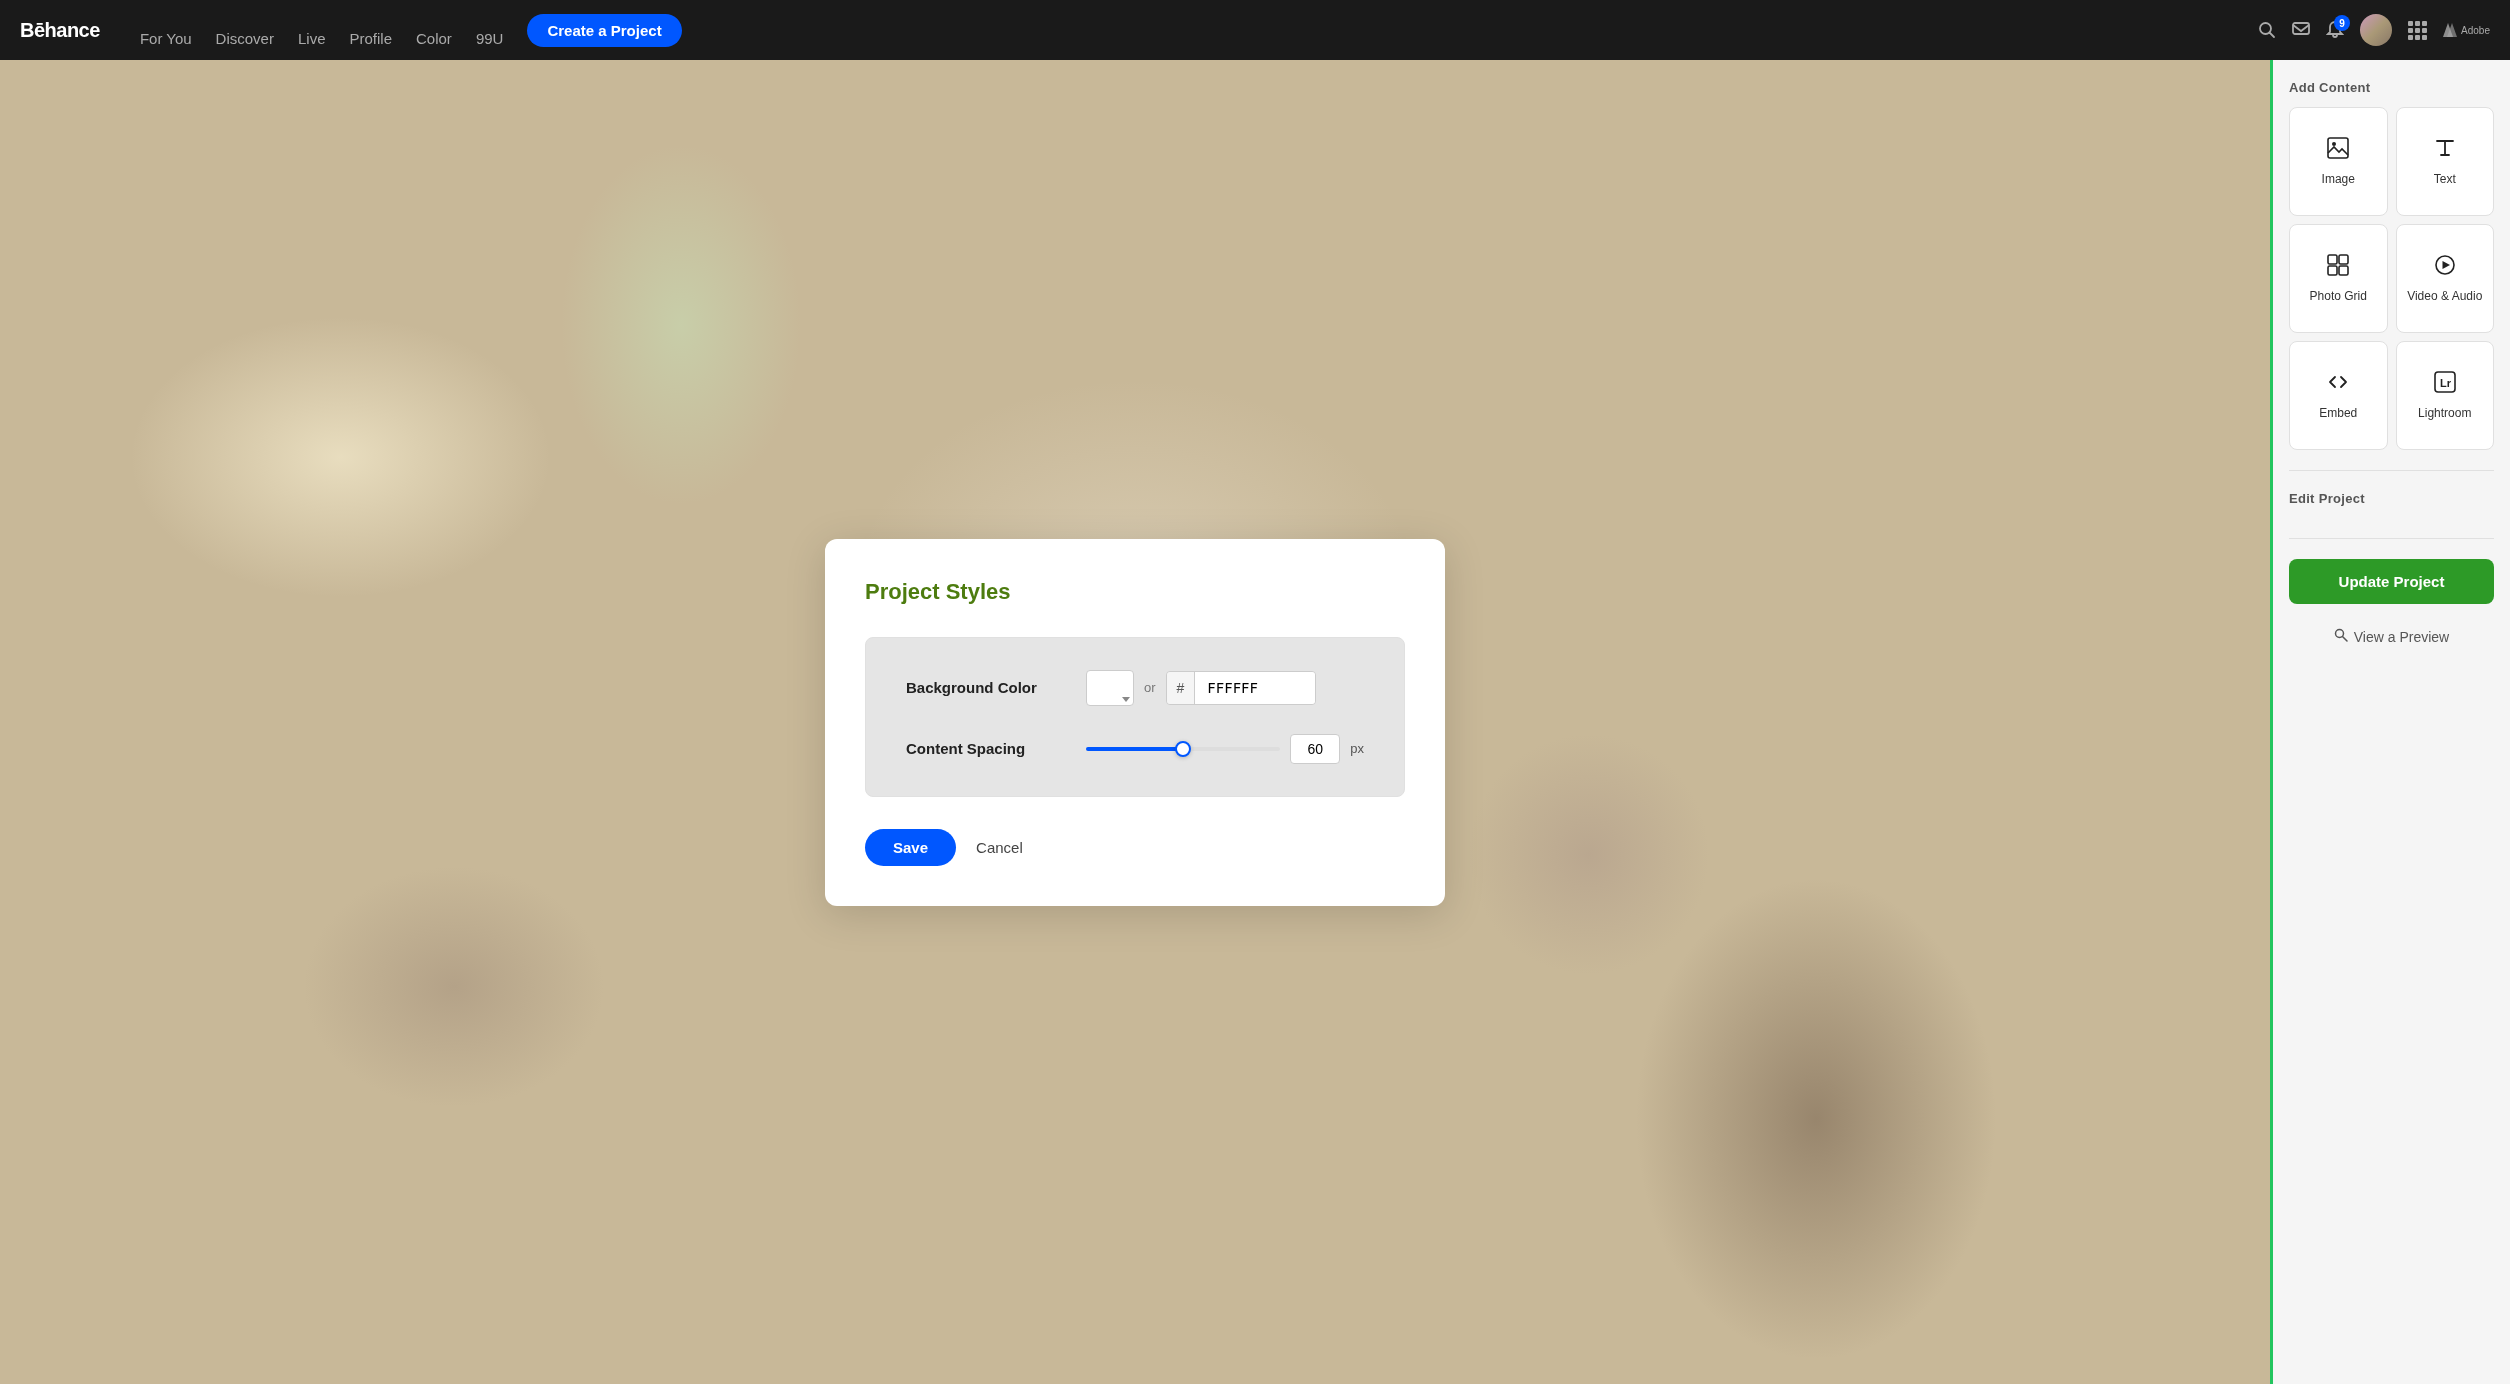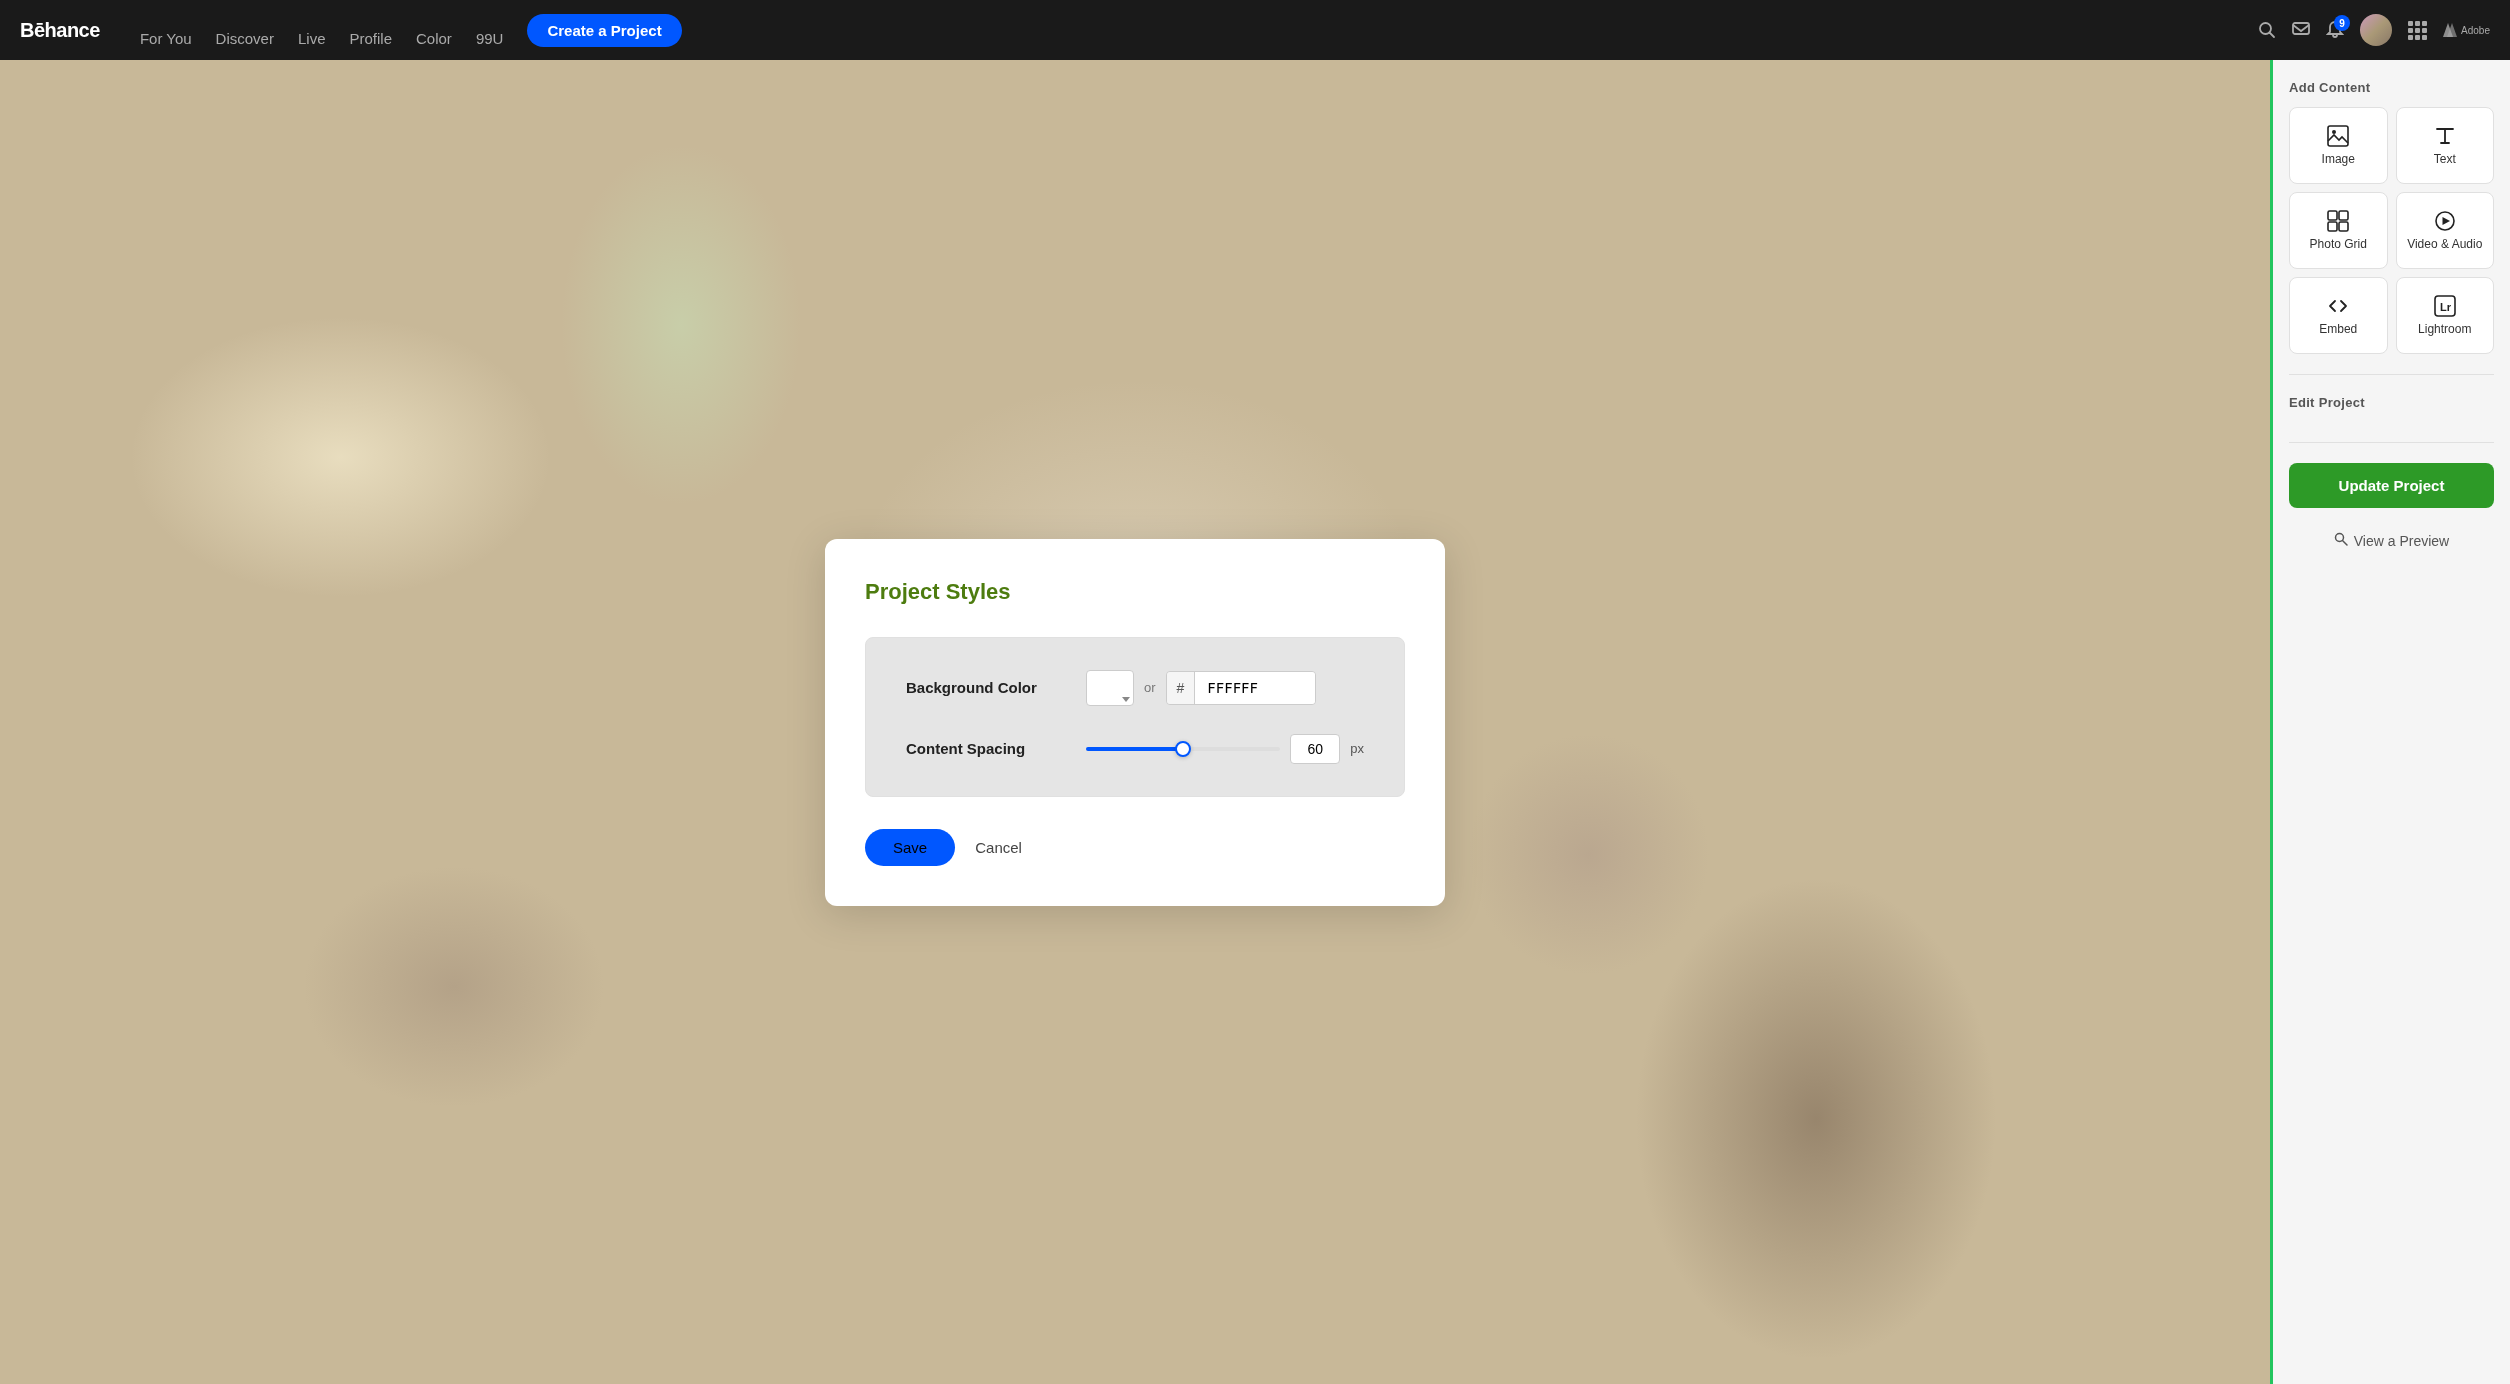--- a/index.html
+++ b/index.html
@@ -262,26 +262,26 @@
       font-size: 13px;
       color: #555;
     }
     .modal-actions {
       display: flex;
       align-items: center;
       gap: 20px;
     }
     .btn-save {
       background: #0057ff;
-      color: #000000;
+      color: #ffffff;
       border: none;
       border-radius: 24px;
       padding: 10px 28px;
       font-size: 15px;
-      font-weight: 400;
+      font-weight: 700;
       cursor: pointer;
       text-align: center;
     }
     .btn-cancel {
       background: none;
       border: none;
       font-size: 15px;
       color: #444;
       cursor: pointer;
     }
@@ -306,24 +306,25 @@
     }
     .sidebar-grid {
       display: grid;
       grid-template-columns: 1fr 1fr;
       gap: 8px;
     }
     .sidebar-item {
       background: #fff;
       border: 1px solid #e0e0e0;
       border-radius: 8px;
-      padding: 17px 8px;
+      padding: 29px 8px;
       display: flex;
       flex-direction: column;
       align-items: center;
+      gap: 8px;
       cursor: pointer;
     }
     .sidebar-item-icon {
       font-size: 20px;
       color: #222;
     }
     .sidebar-item-label {
       font-size: 12px;
       color: #333;
       text-align: center;

